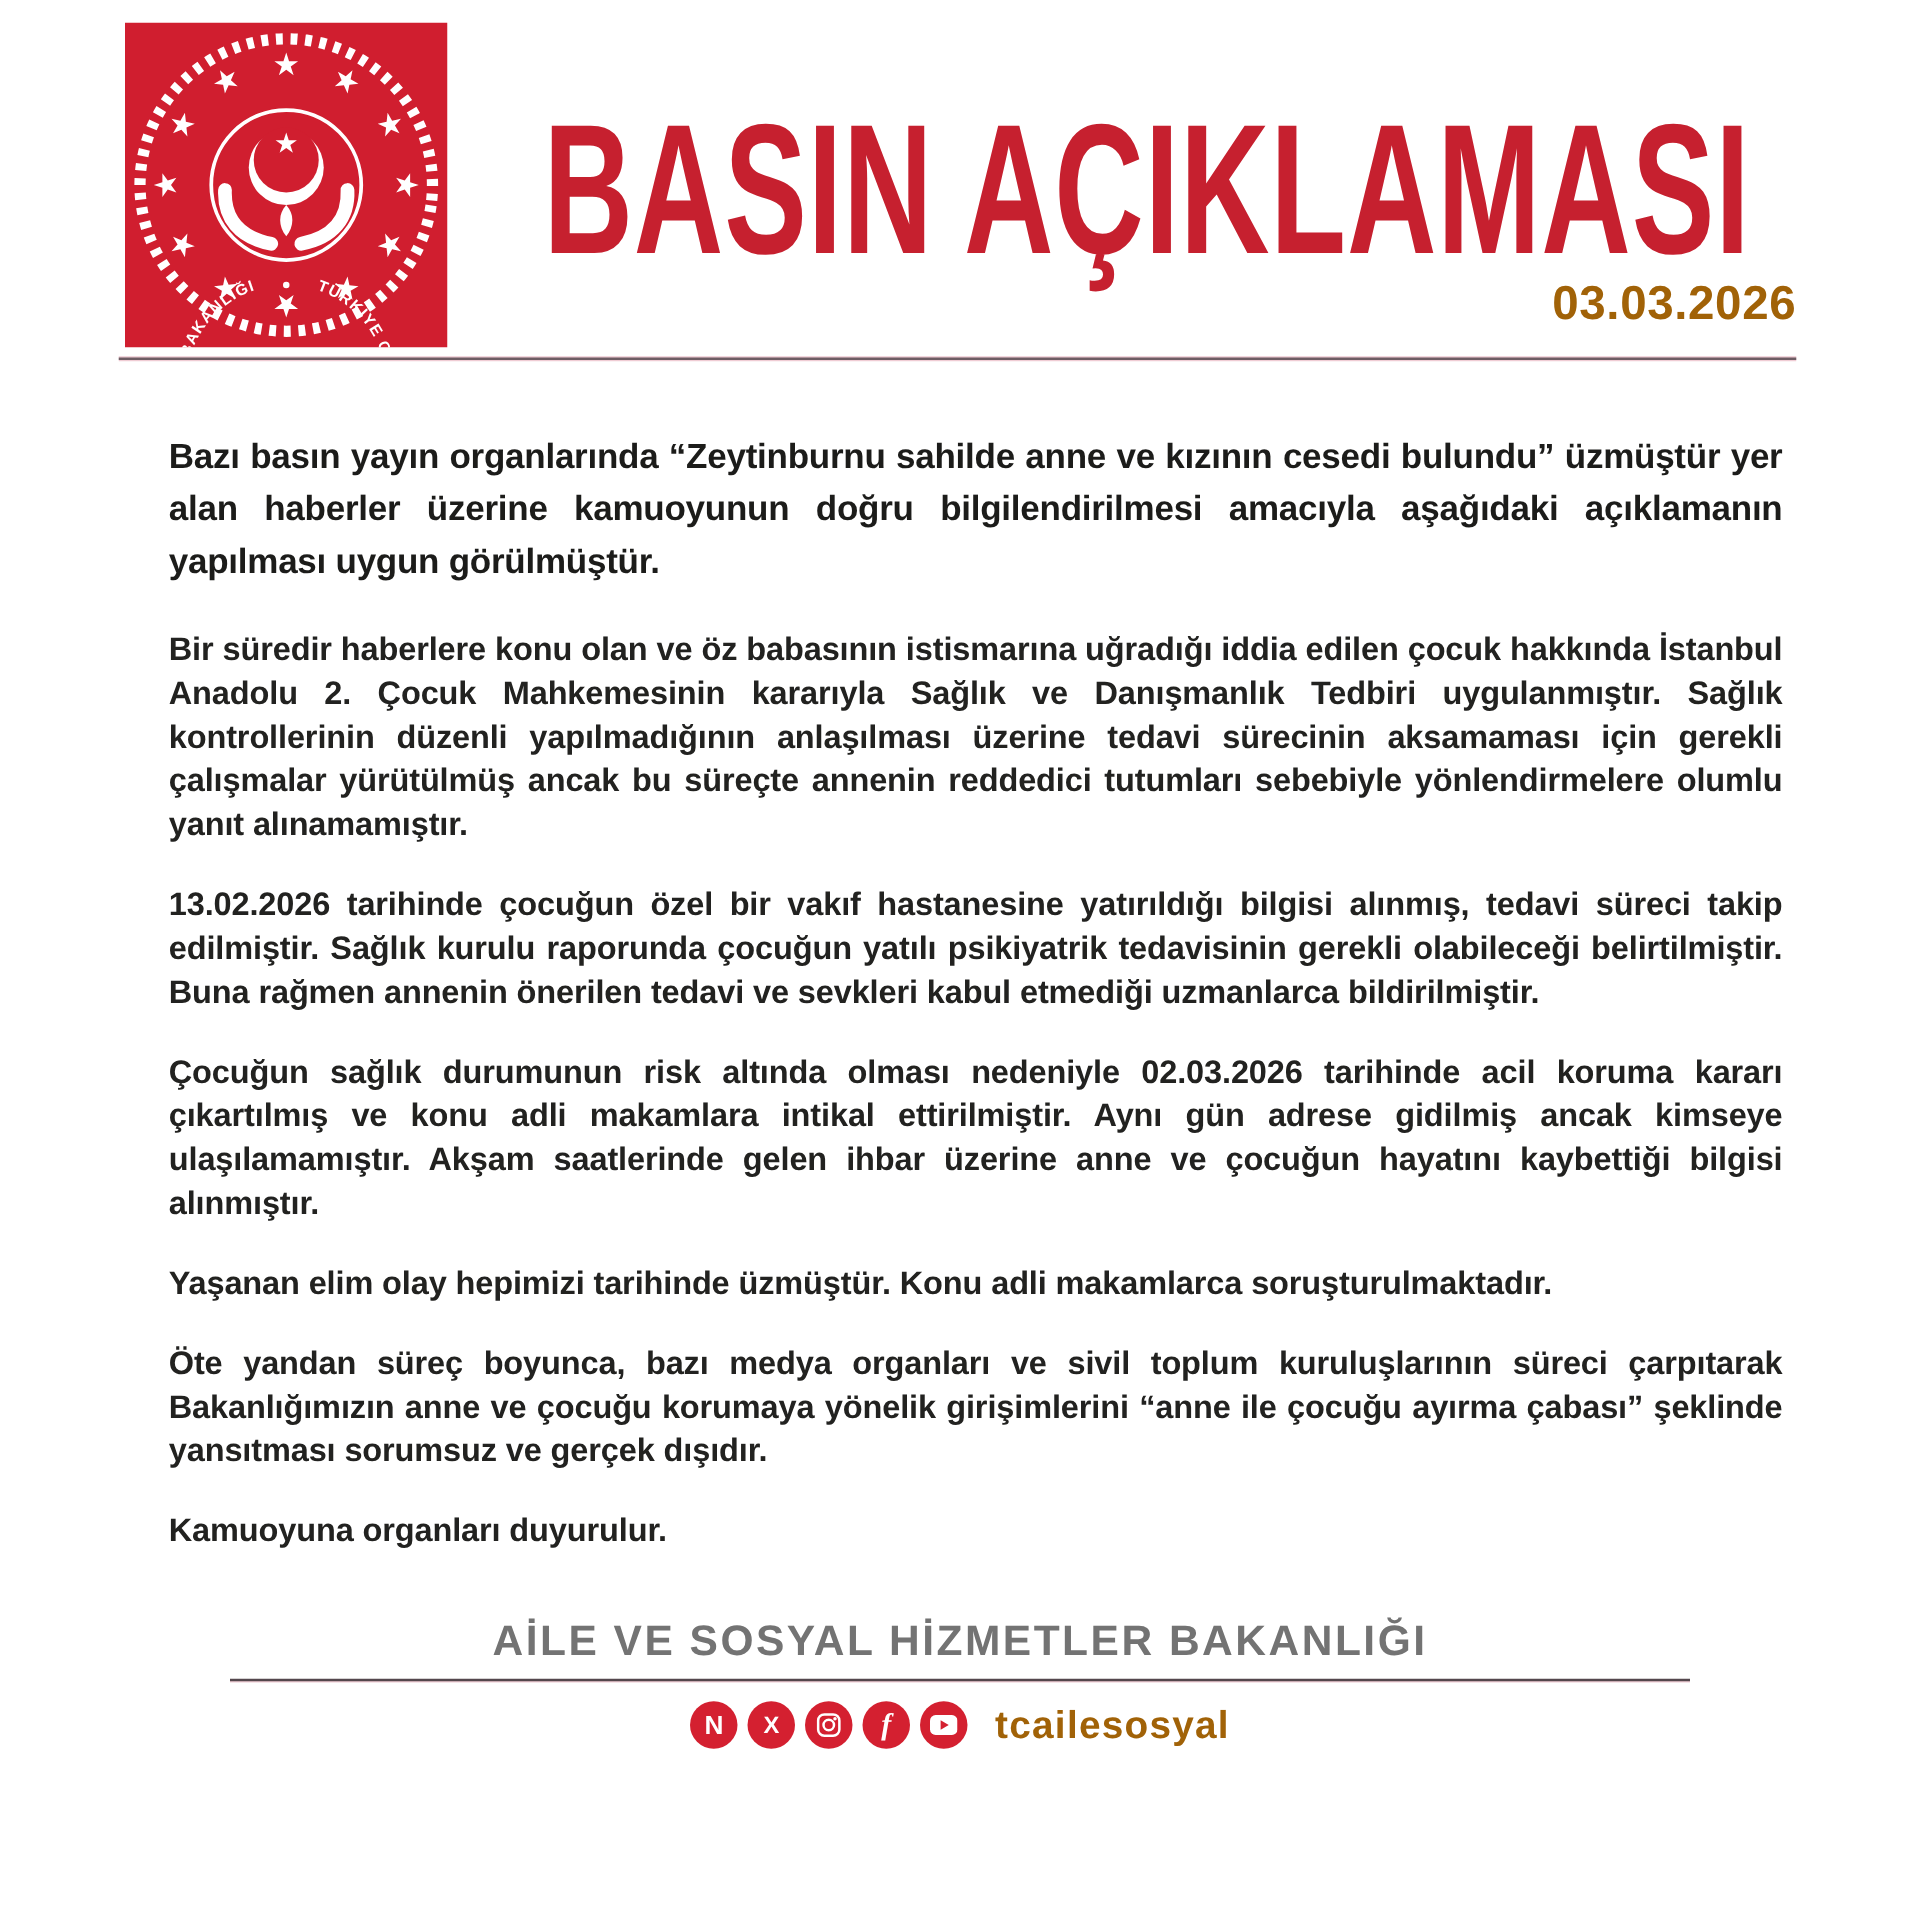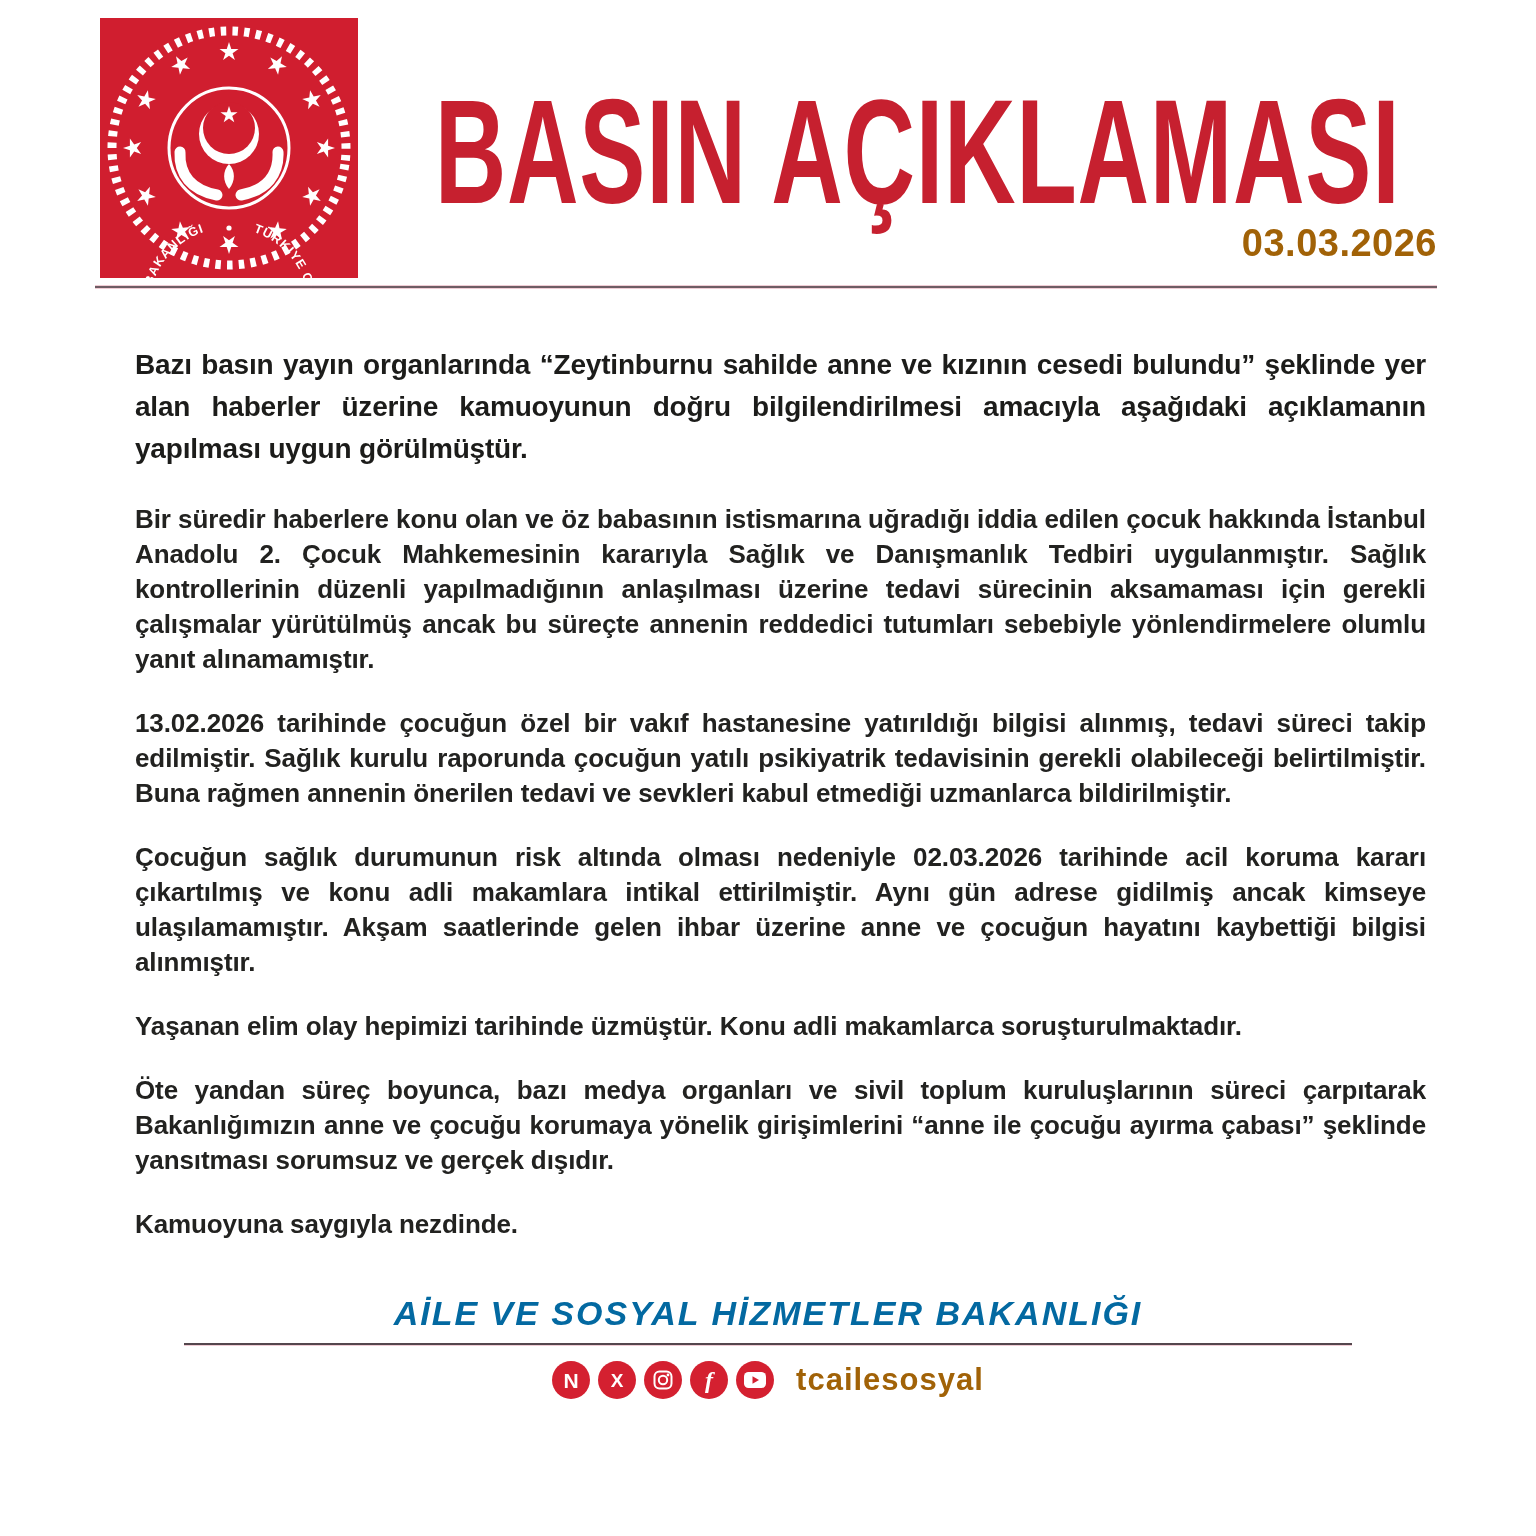--- a/index.html
+++ b/index.html
@@ -33,23 +33,22 @@
     font-size:28px;font-weight:700;line-height:42px;color:#1c1c1a;
     text-align:justify;margin:0 0 32px 0;letter-spacing:-0.2px;
   }
   .para{
     font-size:26px;font-weight:700;line-height:35px;color:#222220;
     text-align:justify;margin:0 0 29px 0;letter-spacing:-0.1px;
   }
   
   .footer{margin-top:52px;text-align:center;}
   .ministry-name{
-    font-size:34px;font-weight:700;color:#0369a1;letter-spacing:2px;
+    font-size:34px;font-weight:700;color:#737373;letter-spacing:2px;
     margin:0 0 10px 0;
-    font-style:italic;
   }
   .footer-divider{
     width:1168px;height:2px;margin:0 auto 16px auto;background:#54474d;
     box-shadow:0 1px 0 #f0ccd4;
   }
   .social-row{display:flex;align-items:center;justify-content:center;gap:8px;}
   .social-circle{
     width:38px;height:38px;border-radius:50%;background:#d42030;
     display:flex;align-items:center;justify-content:center;color:#fff;
   }
@@ -139,28 +138,28 @@
   <div class="press-title">
     <span>BASIN AÇIKLAMASI</span>
   </div>
 
   <div class="press-date">03.03.2026</div>
 
   <div class="header-divider"></div>
 </div>
 
 <div class="content">
-  <p class="intro">Bazı basın yayın organlarında “Zeytinburnu sahilde anne ve kızının cesedi bulundu” şeklinde yer alan haberler üzerine kamuoyunun doğru bilgilendirilmesi amacıyla aşağıdaki açıklamanın yapılması uygun görülmüştür.</p>
+  <p class="intro">Bazı basın yayın organlarında “Zeytinburnu sahilde anne ve kızının cesedi bulundu” üzmüştür yer alan haberler üzerine kamuoyunun doğru bilgilendirilmesi amacıyla aşağıdaki açıklamanın yapılması uygun görülmüştür.</p>
 
   <p class="para">Bir süredir haberlere konu olan ve öz babasının istismarına uğradığı iddia edilen çocuk hakkında İstanbul Anadolu 2. Çocuk Mahkemesinin kararıyla Sağlık ve Danışmanlık Tedbiri uygulanmıştır. Sağlık kontrollerinin düzenli yapılmadığının anlaşılması üzerine tedavi sürecinin aksamaması için gerekli çalışmalar yürütülmüş ancak bu süreçte annenin reddedici tutumları sebebiyle yönlendirmelere olumlu yanıt alınamamıştır.</p>
   <p class="para">13.02.2026 tarihinde çocuğun özel bir vakıf hastanesine yatırıldığı bilgisi alınmış, tedavi süreci takip edilmiştir. Sağlık kurulu raporunda çocuğun yatılı psikiyatrik tedavisinin gerekli olabileceği belirtilmiştir. Buna rağmen annenin önerilen tedavi ve sevkleri kabul etmediği uzmanlarca bildirilmiştir.</p>
   <p class="para">Çocuğun sağlık durumunun risk altında olması nedeniyle 02.03.2026 tarihinde acil koruma kararı çıkartılmış ve konu adli makamlara intikal ettirilmiştir. Aynı gün adrese gidilmiş ancak kimseye ulaşılamamıştır. Akşam saatlerinde gelen ihbar üzerine anne ve çocuğun hayatını kaybettiği bilgisi alınmıştır.</p>
   <p class="para">Yaşanan elim olay hepimizi tarihinde üzmüştür. Konu adli makamlarca soruşturulmaktadır.</p>
   <p class="para">Öte yandan süreç boyunca, bazı medya organları ve sivil toplum kuruluşlarının süreci çarpıtarak Bakanlığımızın anne ve çocuğu korumaya yönelik girişimlerini “anne ile çocuğu ayırma çabası” şeklinde yansıtması sorumsuz ve gerçek dışıdır.</p>
-  <p class="para">Kamuoyuna saygıyla nezdinde.</p>
+  <p class="para">Kamuoyuna organları duyurulur.</p>
 </div>
 
 <div class="footer">
   <div class="ministry-name">AİLE VE SOSYAL HİZMETLER BAKANLIĞI</div>
   <div class="footer-divider"></div>
 
   <div class="social-row">
     <div class="social-circle">
       <span class="glyph glyph-n">N</span>
     </div>

